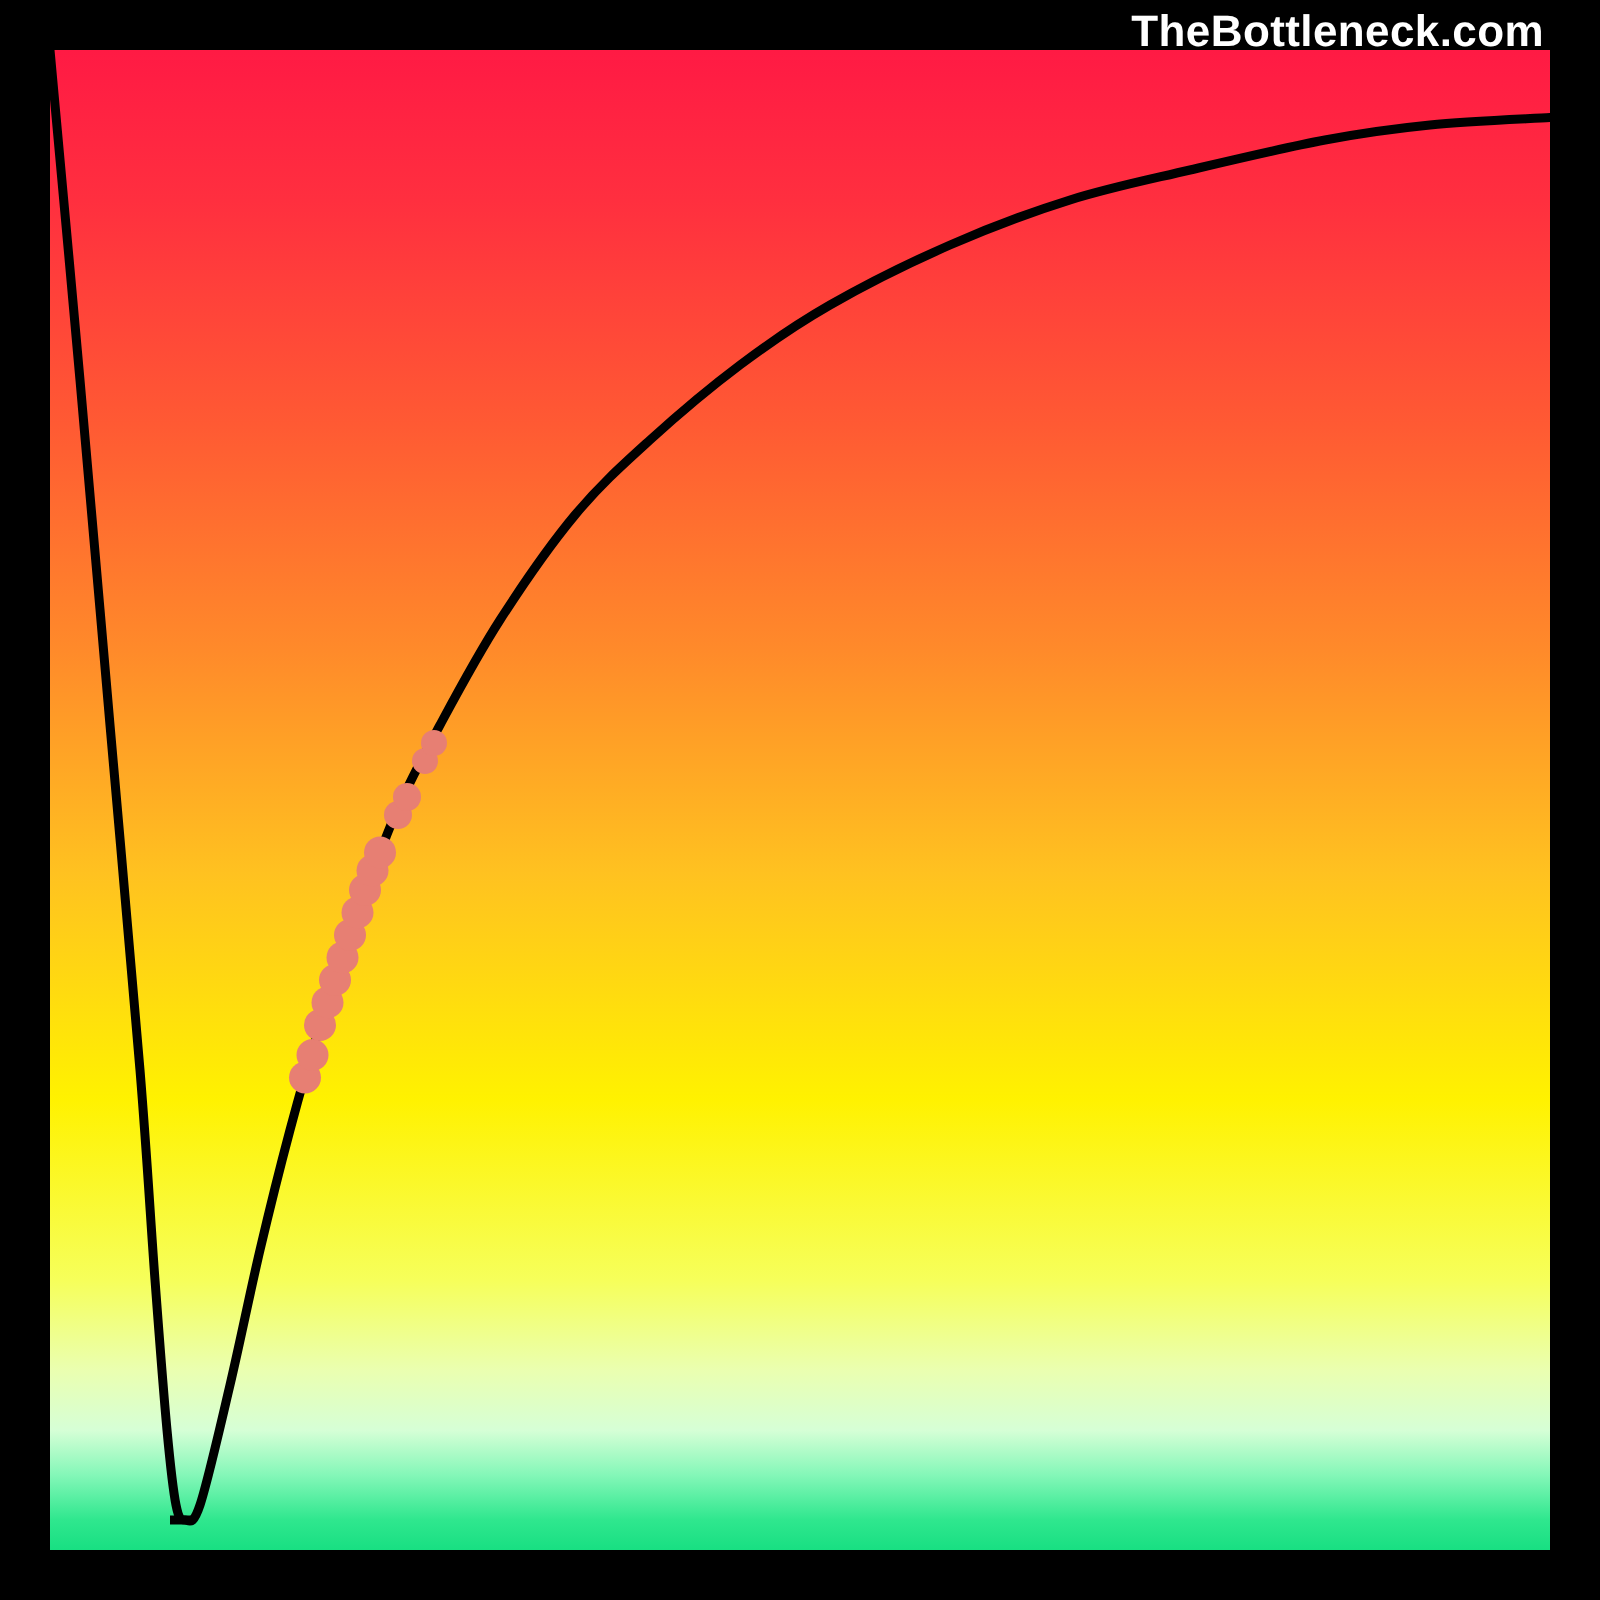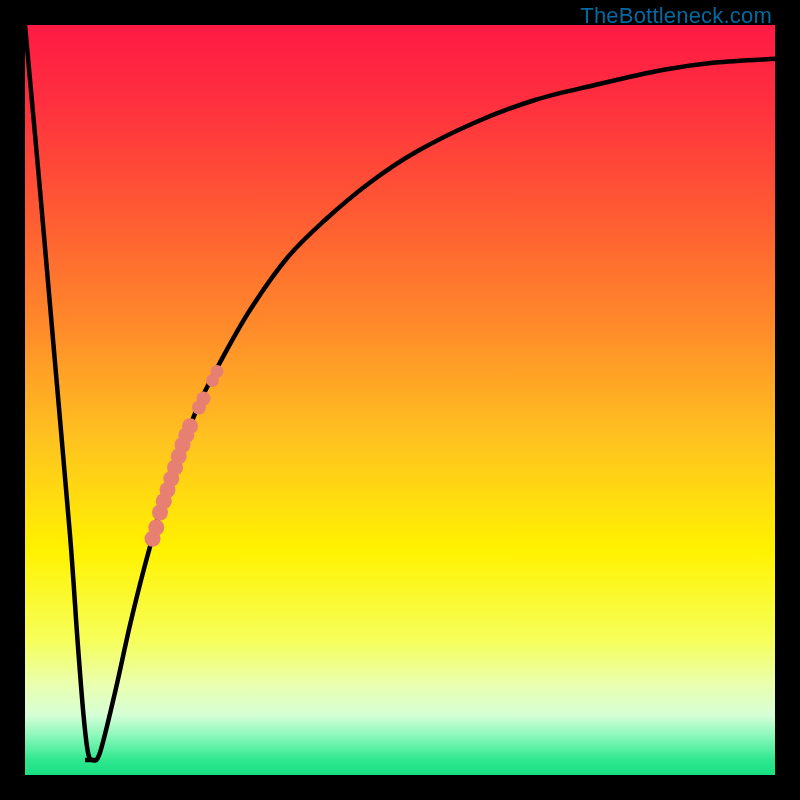--- a/index.html
+++ b/index.html
@@ -26,22 +26,22 @@
   }
   .gradient {
     position: absolute;
     inset: 0;
   }
   .watermark {
     position: absolute;
     top: 3px;
     right: 28px;
     font-size: 22px;
-    font-weight: 400;
-    color: #0369a1;
+    font-weight: 700;
+    color: #ffffff;
     letter-spacing: 0.2px;
   }
   svg.curve {
     position: absolute;
     inset: 0;
   }
 </style>
 </head>
 <body>
 

